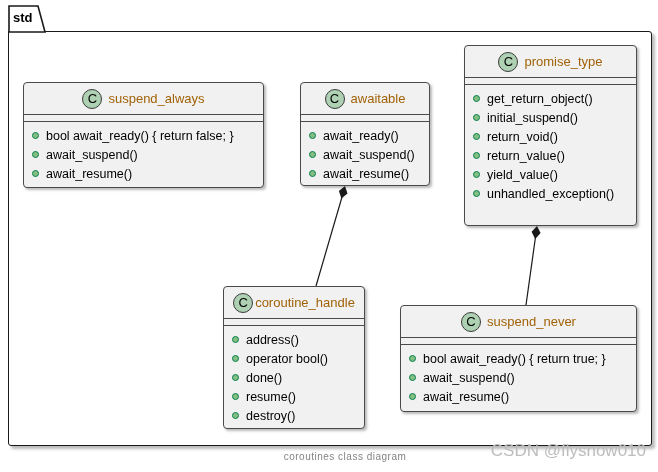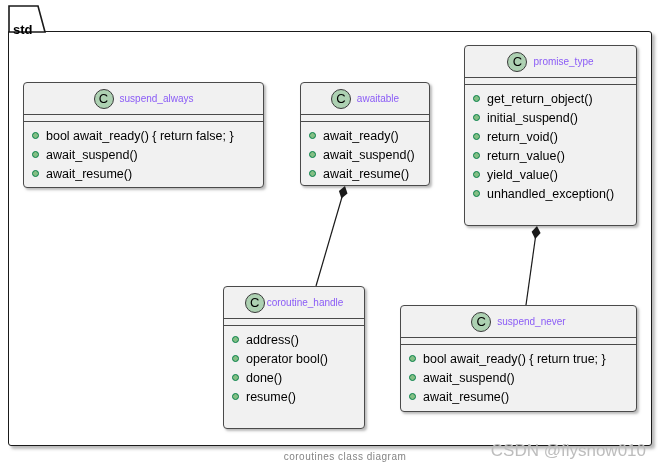--- a/index.html
+++ b/index.html
@@ -9,37 +9,37 @@
     font-family:"Liberation Sans", sans-serif; overflow:hidden;
   }
   
   .pkg-body {
     position:absolute; left:8px; top:31px; width:644px; height:415px;
     border:1.5px solid #1a1a1a; border-radius:0 3px 3px 3px; background:#ffffff;
     box-shadow:3px 3px 3px rgba(130,130,130,0.55);
   }
   .pkg-tab { position:absolute; left:8px; top:5px; width:44px; height:28px; }
   .pkg-tab-label {
-    position:absolute; left:13px; top:22px; font-size:13px; font-weight:bold; color:#000;
+    position:absolute; left:13px; top:10px; font-size:13px; font-weight:bold; color:#000;
   }
   
   .class-box {
     position:absolute; background:#f1f1f1; border:1px solid #4a4a4a; border-radius:4px;
     box-shadow:2px 2px 2.5px rgba(130,130,130,0.55); display:flex; flex-direction:column;
   }
   .class-header {
     height:31px; flex:0 0 31px; display:flex; align-items:center; justify-content:center; gap:6px;
   }
   .circle-c {
     width:20px; height:20px; flex:0 0 20px; border-radius:50%;
     background:#ADD1B2; border:1px solid #3a3a3a;
     display:flex; align-items:center; justify-content:center;
     font-size:13px; color:#000;
   }
-  .class-name { font-size:10px; color:#8b5cf6; white-space:nowrap; }
+  .class-name { font-size:13px; color:#a16207; white-space:nowrap; }
   .class-fields {
     height:8px; flex:0 0 8px; border-top:1px solid #4a4a4a; border-bottom:1px solid #4a4a4a;
   }
   .class-methods { flex:1 1 auto; padding:4px 8px 16px 8px; overflow:hidden; }
   .method-row { display:flex; align-items:center; gap:7px; height:19px; }
   .bullet {
     width:7px; height:7px; flex:0 0 7px; border-radius:50%;
     background:#84BE84; border:1px solid #038048;
   }
   .method-label { font-size:12.5px; color:#000; white-space:nowrap; }
@@ -159,20 +159,24 @@
           <span class="bullet"></span>
           <span class="method-label">operator bool()</span>
         </div>
       <div class="method-row">
           <span class="bullet"></span>
           <span class="method-label">done()</span>
         </div>
       <div class="method-row">
           <span class="bullet"></span>
           <span class="method-label">resume()</span>
+        </div>
+      <div class="method-row">
+          <span class="bullet"></span>
+          <span class="method-label">destroy()</span>
         </div>
     </div>
   </div>
 
   <div class="class-box" style="left:400px; top:305px; width:237px; height:107px;">
     <div class="class-header">
       <span class="circle-c">C</span>
       <span class="class-name">suspend_never</span>
     </div>
     <div class="class-fields"></div>

